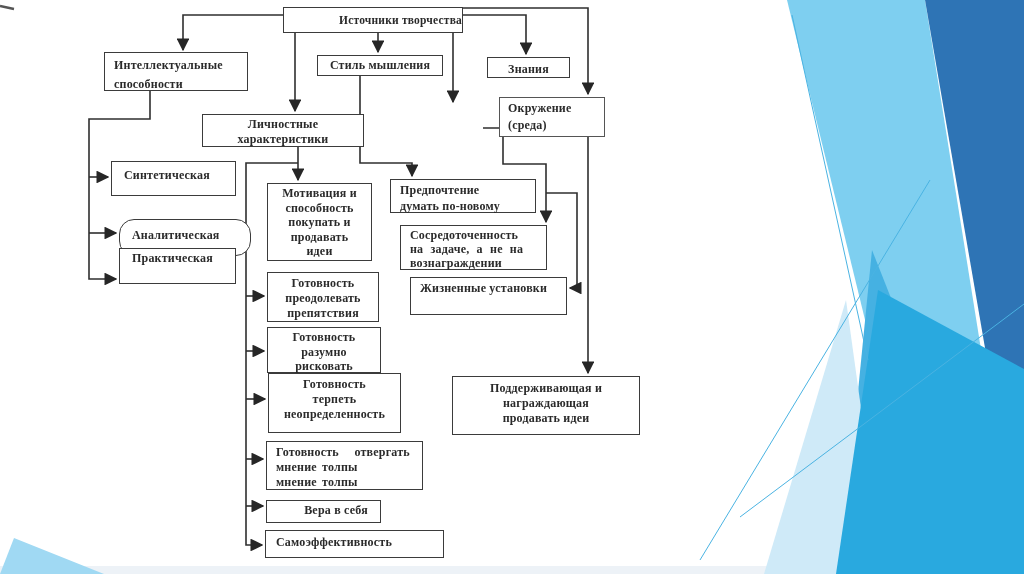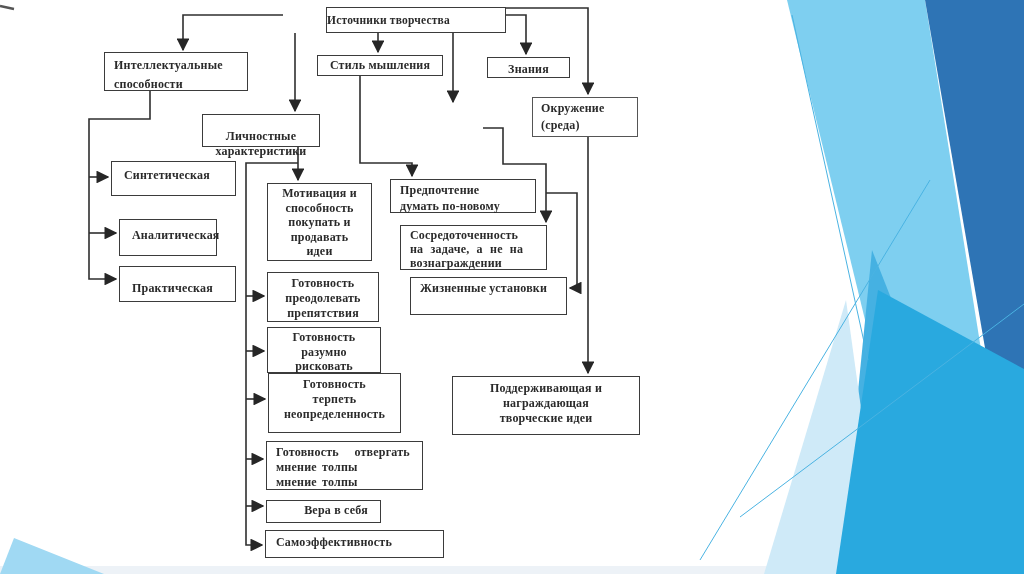--- a/index.html
+++ b/index.html
@@ -8,30 +8,30 @@
     overflow:hidden;font-family:"Liberation Serif", serif;
   }
   svg.layer{position:absolute;left:0;top:0;width:1024px;height:574px;pointer-events:none;}
   .node{
     position:absolute;box-sizing:border-box;background:#ffffff;
     border:1.3px solid #3b3b3b;color:#2a2a2a;font-weight:bold;
     font-size:12px;line-height:15px;white-space:pre-wrap;letter-spacing:.2px;
   }
   .c{text-align:center;}
   
-  .n-istochniki{left:283px;top:7px;width:180px;height:26px;font-size:11.5px;display:flex;align-items:center;justify-content:flex-start;margin-left:43px;}
+  .n-istochniki{left:283px;top:7px;width:180px;height:26px;font-size:11.5px;display:flex;align-items:center;justify-content:flex-end;}
   .n-intellekt{left:104px;top:52px;width:144px;height:39px;padding:3px 0 0 9px;line-height:18.5px;}
   .n-stil{left:317px;top:55px;width:126px;height:21px;display:flex;align-items:center;justify-content:center;}
   .n-znania{left:487px;top:57px;width:83px;height:21px;display:flex;align-items:flex-end;justify-content:center;}
   .n-motivacia{left:378px;top:105px;width:105px;height:32px;display:flex;align-items:center;justify-content:center;}
-  .n-okruzhenie{left:532px;top:97px;width:106px;height:40px;padding:2px 0 0 8px;line-height:17px;border-color:#555;}
-  .n-lichnostnye{left:202px;top:114px;width:118px;height:33px;padding-top:14px;}
+  .n-okruzhenie{left:499px;top:97px;width:106px;height:40px;padding:2px 0 0 8px;line-height:17px;border-color:#555;}
+  .n-lichnostnye{left:202px;top:114px;width:162px;height:33px;padding-top:2px;}
   .n-sintetich{left:111px;top:161px;width:125px;height:35px;padding:6px 0 0 12px;}
-  .n-analitich{left:119px;top:219px;width:98px;height:37px;padding:8px 0 0 12px;}
-  .n-praktich{left:119px;top:266px;width:117px;height:36px;padding:14px 0 0 12px;}
+  .n-analitich{left:119px;top:219px;width:132px;height:37px;padding:8px 0 0 12px;border-radius:15px;}
+  .n-praktich{left:119px;top:248px;width:117px;height:36px;padding:2px 0 0 12px;}
   .n-pokupat{left:267px;top:183px;width:105px;height:78px;padding-top:2px;line-height:14.5px;border-width:1.8px;}
   .n-predpochtenie{left:390px;top:179px;width:146px;height:34px;padding:2px 0 0 9px;line-height:16px;}
   .n-sosredot{left:400px;top:225px;width:147px;height:45px;padding:2px 6px 0 9px;line-height:14px;word-spacing:4px;}
   .n-zhiznennye{left:410px;top:277px;width:157px;height:38px;padding:3px 0 0 9px;}
   .n-preodolevat{left:267px;top:272px;width:112px;height:50px;padding-top:3px;}
   .n-riskovat{left:267px;top:327px;width:114px;height:46px;padding-top:2px;line-height:14.5px;}
   .n-terpet{left:268px;top:373px;width:133px;height:60px;padding-top:3px;border-width:1.8px;}
   .n-otvergat{left:266px;top:441px;width:157px;height:49px;padding:3px 0 0 9px;word-spacing:2px;}
   .n-vera{left:266px;top:500px;width:115px;height:23px;padding-top:2px;padding-left:25px;}
   .n-samoeff{left:265px;top:530px;width:179px;height:28px;padding:4px 0 0 10px;}
@@ -121,15 +121,15 @@
   <div class="node c n-terpet">Готовность
 терпеть
 неопределенность</div>
   <div class="node n-otvergat">Готовность   отвергать
 мнение толпы
 мнение толпы</div>
   <div class="node c n-vera">Вера в себя</div>
   <div class="node n-samoeff">Самоэффективность</div>
   <div class="node c n-podderzh">Поддерживающая и
 награждающая
-творческие идеи</div>
+продавать идеи</div>
 
 </div>
 
 </body></html>

